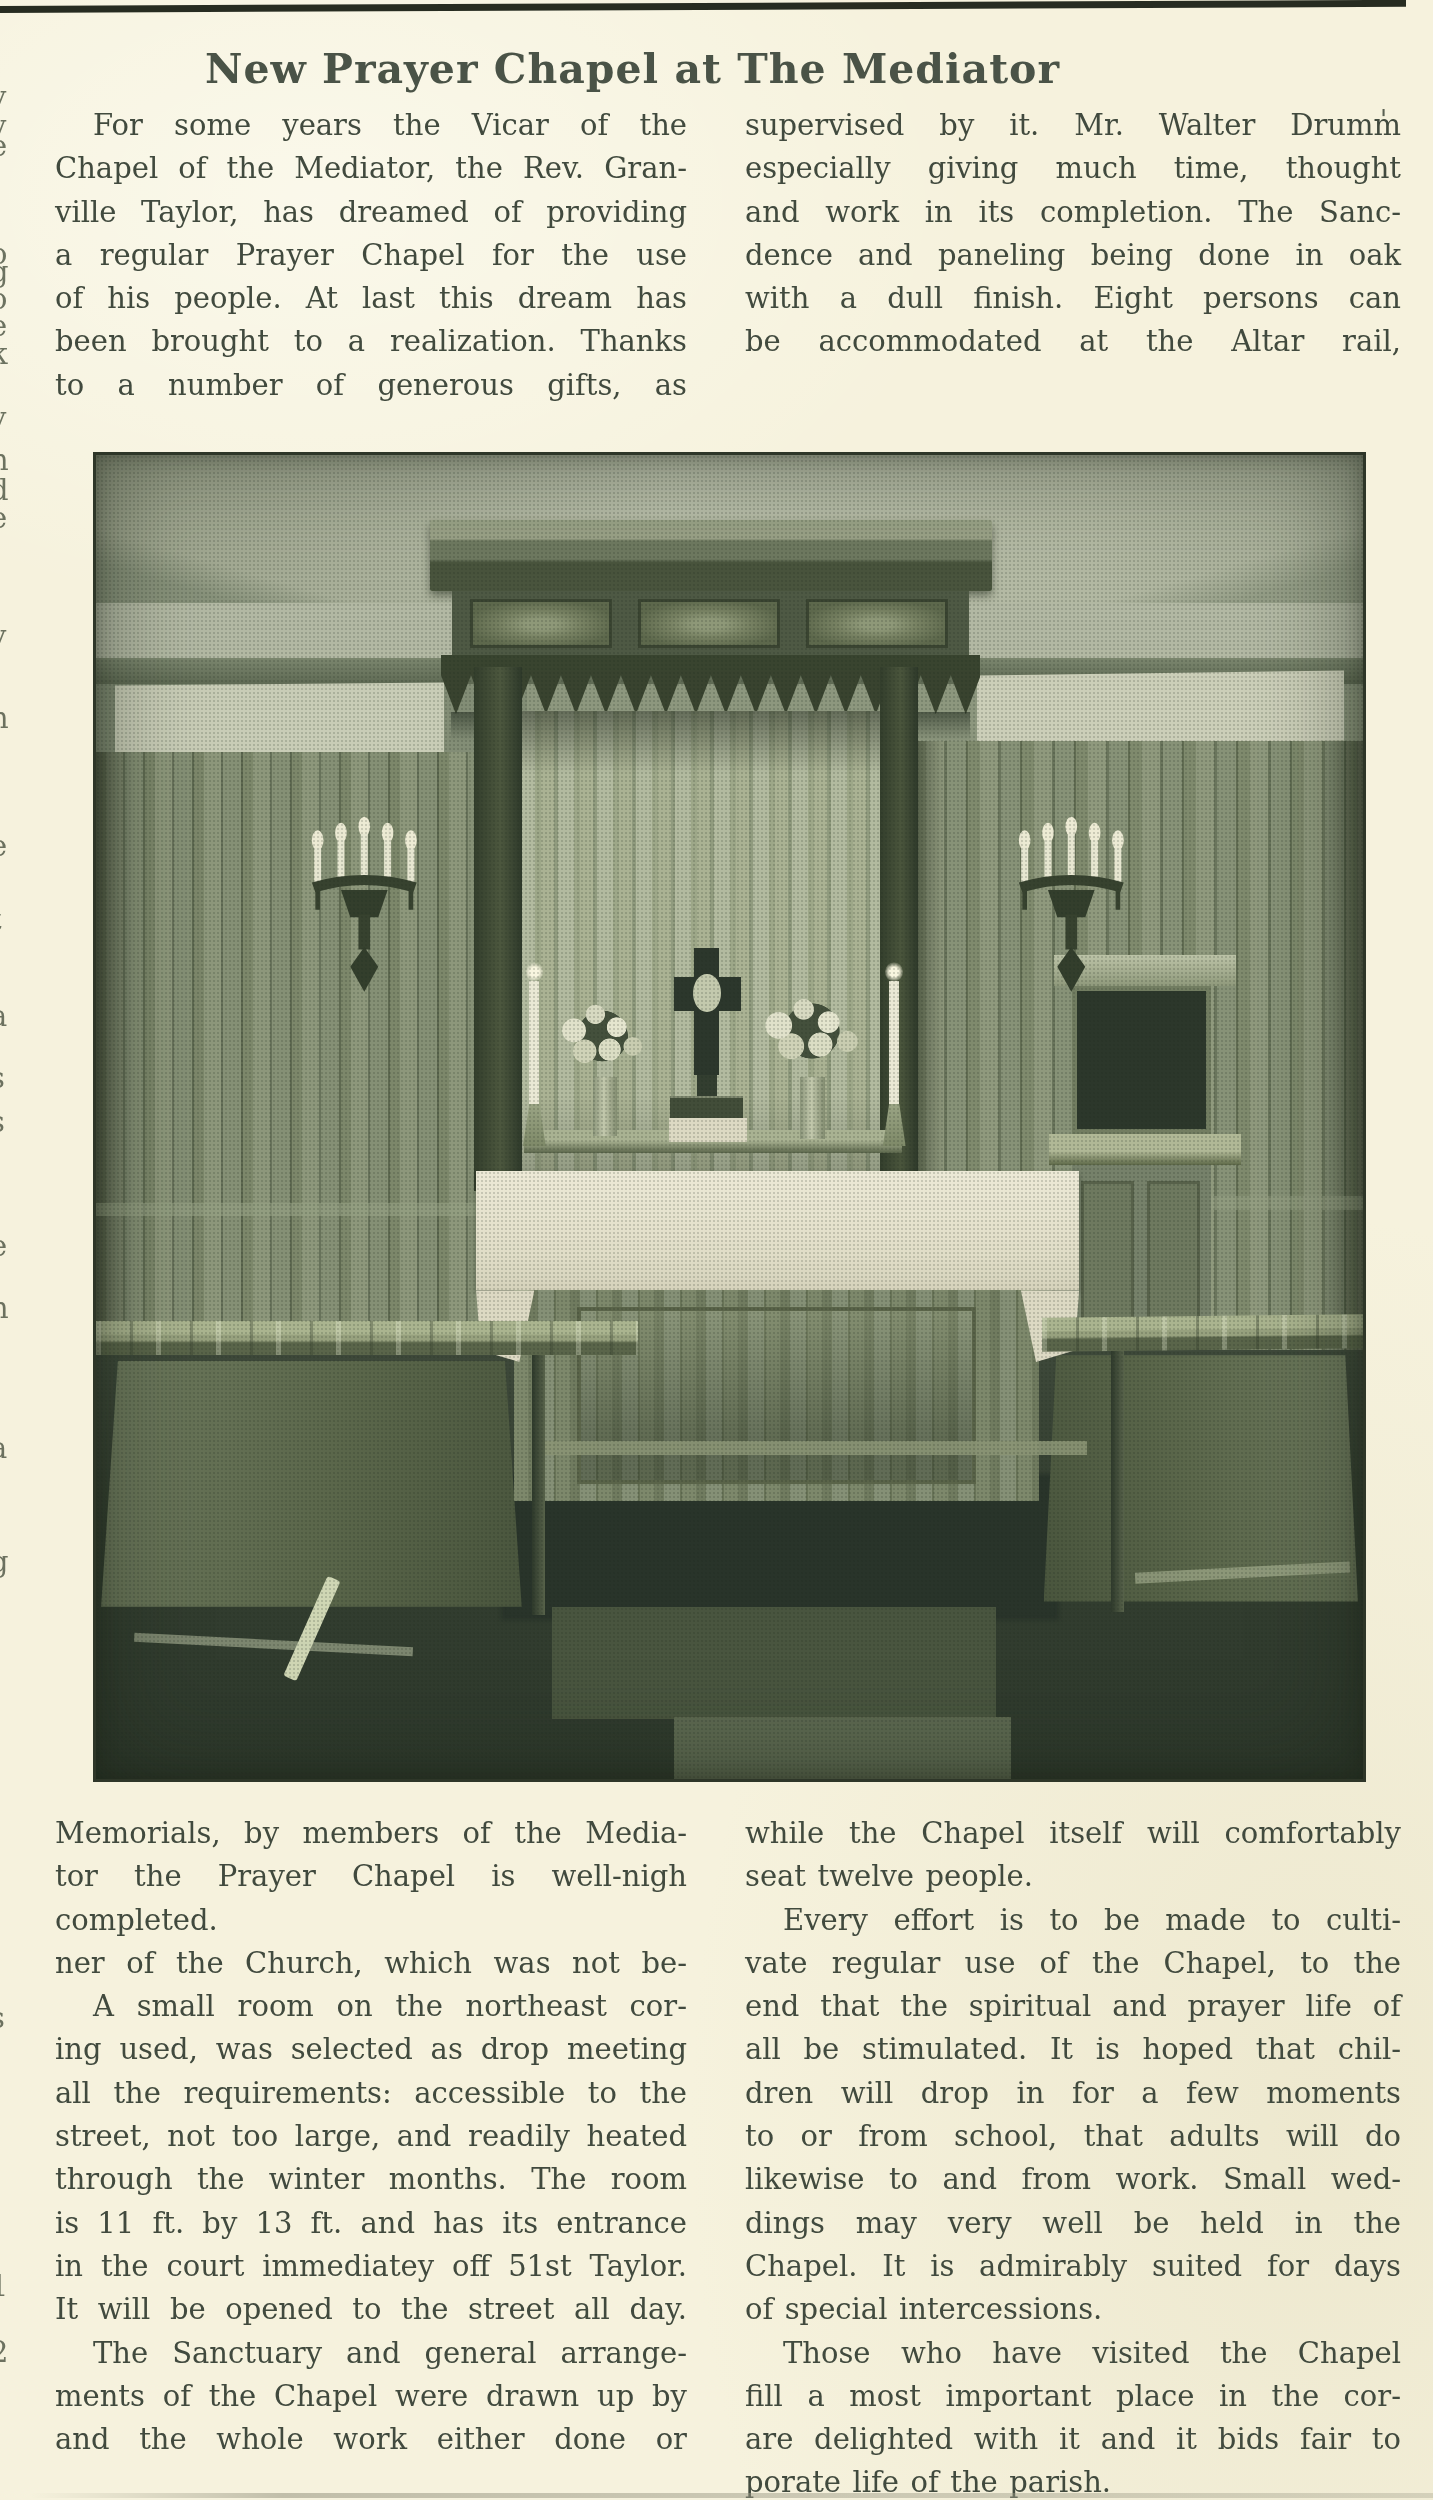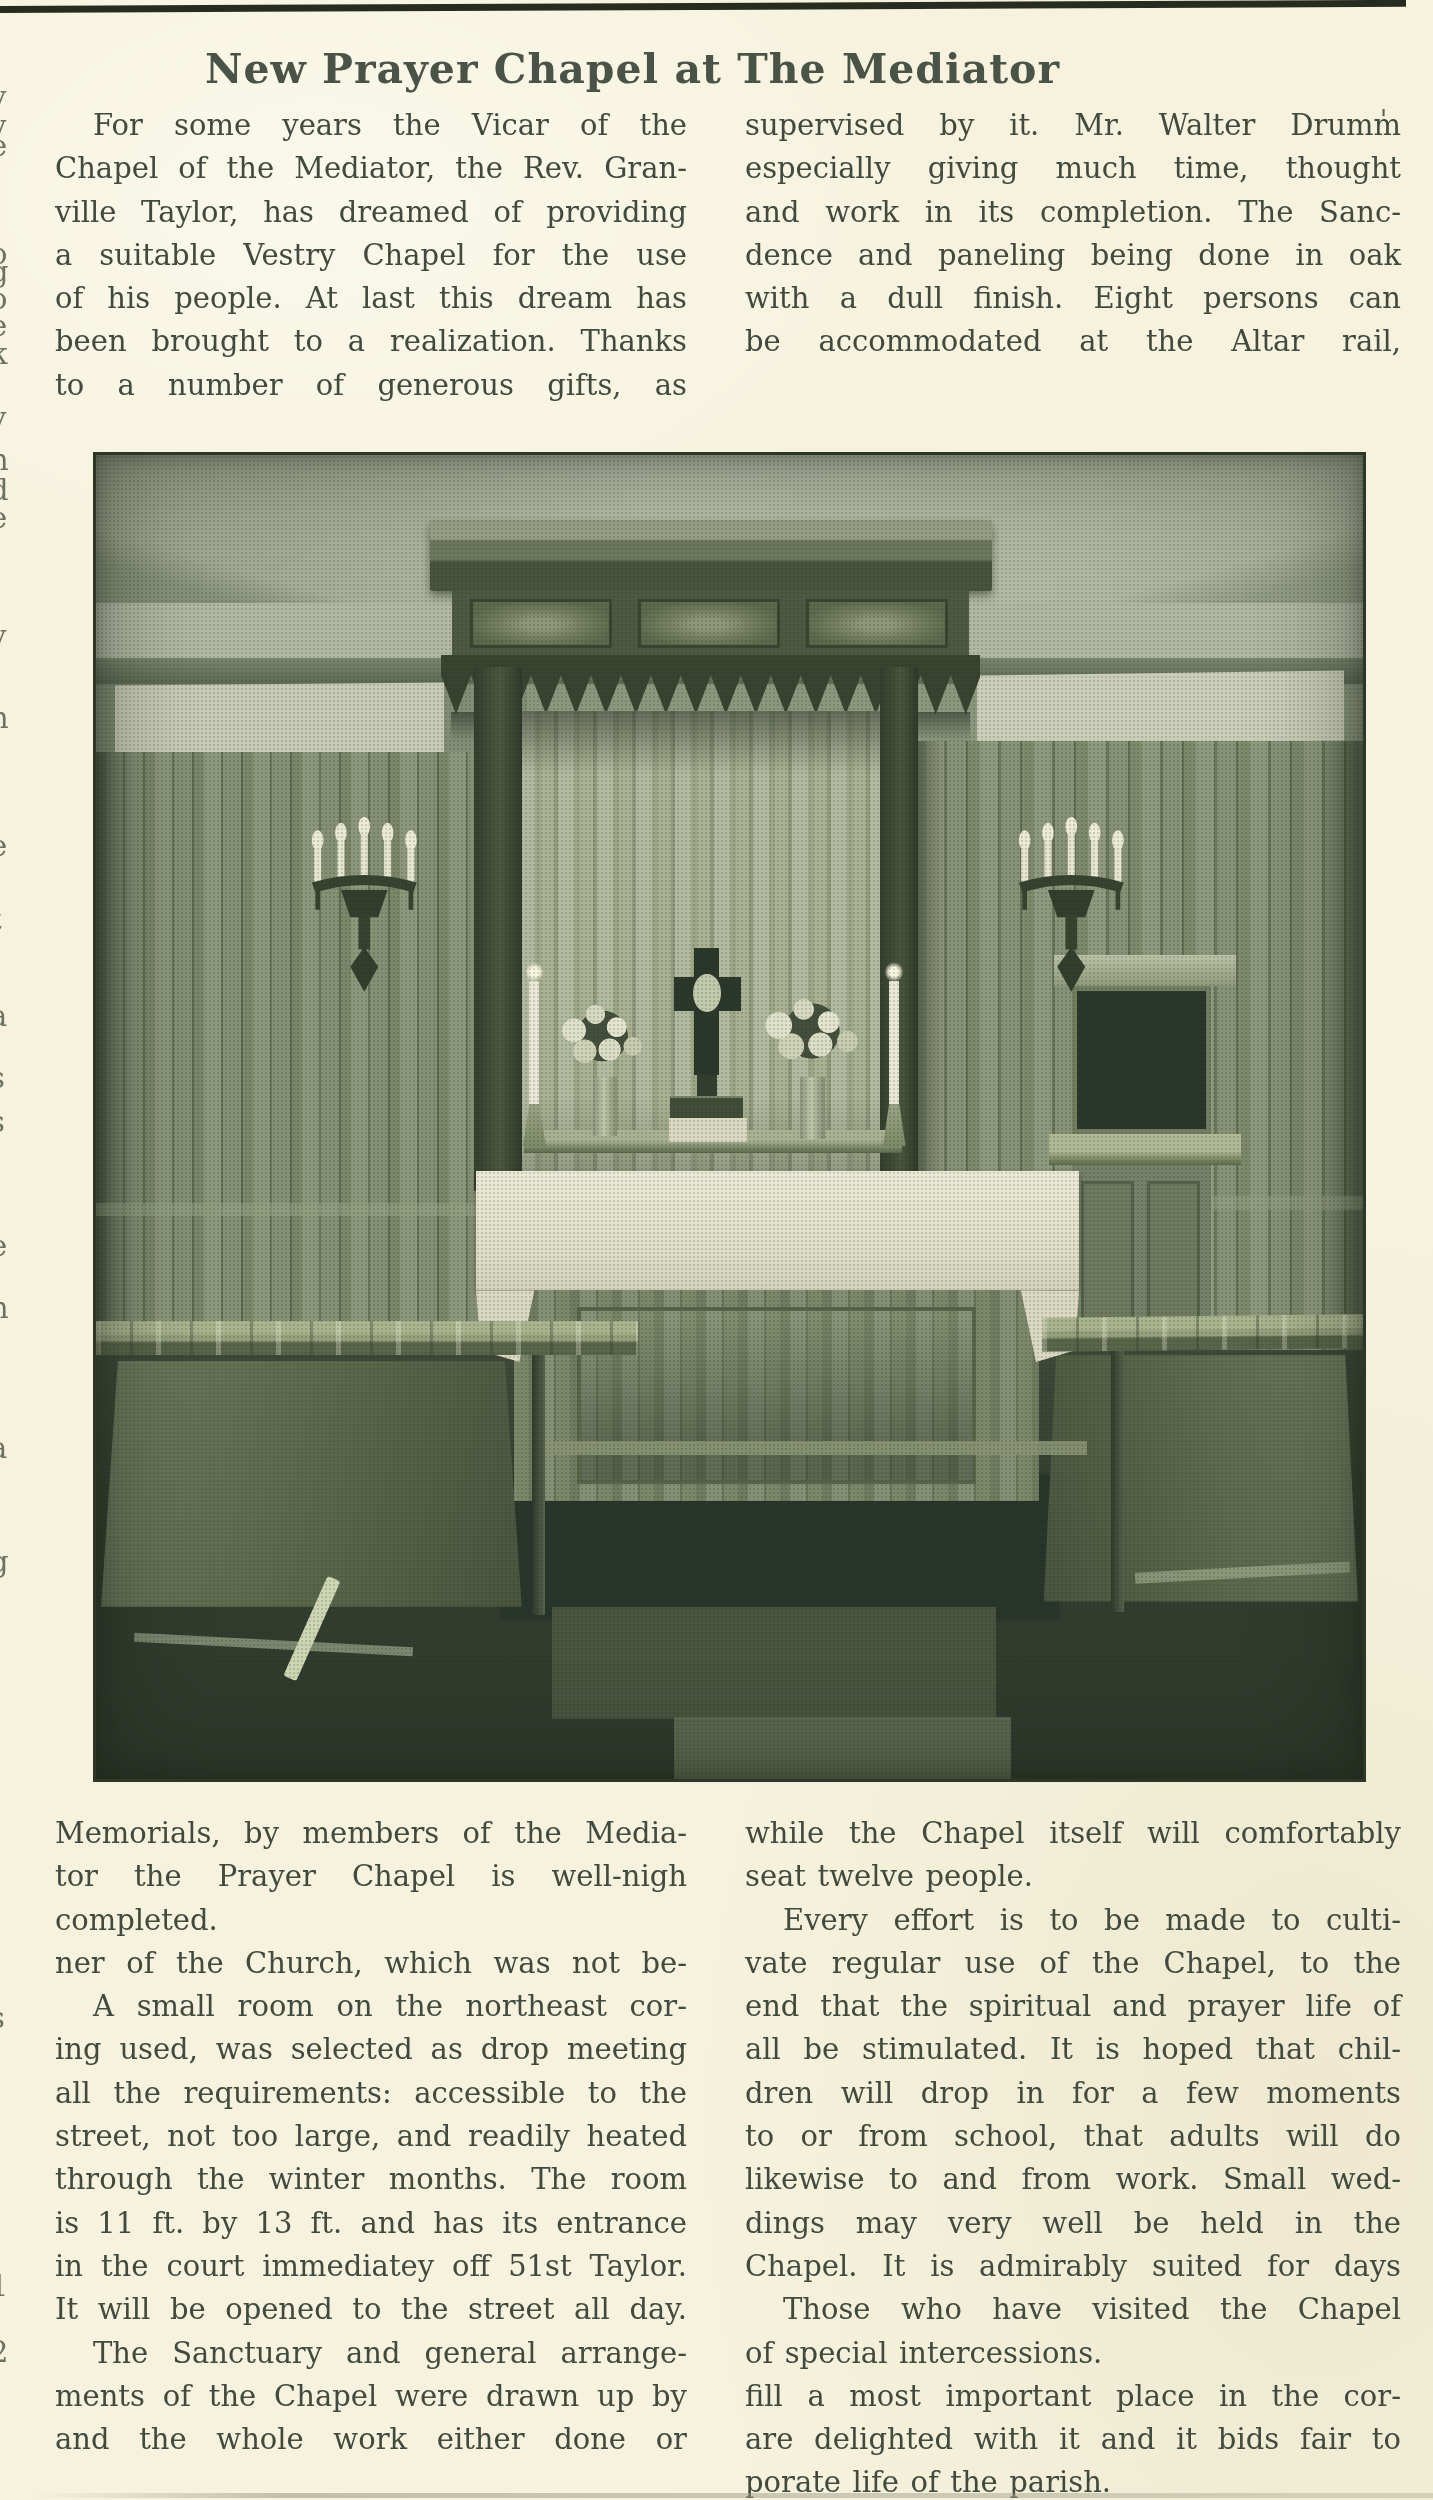--- a/index.html
+++ b/index.html
@@ -206,21 +206,21 @@
   <div class="marks">
       <span style="left: 1380px; top: 106px;">'</span>
     </div>
 
   <h1 class="title">New Prayer Chapel at The Mediator</h1>
 
   <div class="col tl">
       <div class="line just ind">For some years the Vicar of the</div>
       <div class="line just">Chapel of the Mediator, the Rev. Gran-</div>
       <div class="line just">ville Taylor, has dreamed of providing</div>
-      <div class="line just">a suitable Vestry Chapel for the use</div>
+      <div class="line just">a regular Prayer Chapel for the use</div>
       <div class="line just">of his people. At last this dream has</div>
       <div class="line just">been brought to a realization. Thanks</div>
       <div class="line just">to a number of generous gifts, as</div>
     </div>
   <div class="col tr">
       <div class="line just">supervised by it. Mr. Walter Drumm</div>
       <div class="line just">especially giving much time, thought</div>
       <div class="line just">and work in its completion. The Sanc-</div>
       <div class="line just">dence and paneling being done in oak</div>
       <div class="line just">with a dull finish. Eight persons can</div>
@@ -366,21 +366,21 @@
       <div class="line">seat twelve people.</div>
       <div class="line just ind">Every effort is to be made to culti-</div>
       <div class="line just">vate regular use of the Chapel, to the</div>
       <div class="line just">end that the spiritual and prayer life of</div>
       <div class="line just">all be stimulated. It is hoped that chil-</div>
       <div class="line just">dren will drop in for a few moments</div>
       <div class="line just">to or from school, that adults will do</div>
       <div class="line just">likewise to and from work. Small wed-</div>
       <div class="line just">dings may very well be held in the</div>
       <div class="line just">Chapel. It is admirably suited for days</div>
+      <div class="line">of special intercessions.</div>
       <div class="line just ind">Those who have visited the Chapel</div>
-      <div class="line">of special intercessions.</div>
       <div class="line just">fill a most important place in the cor-</div>
       <div class="line just">are delighted with it and it bids fair to</div>
       <div class="line">porate life of the parish.</div>
     </div>
 
   <div class="bottom-edge"></div>
 </div>
 
 </body></html>

